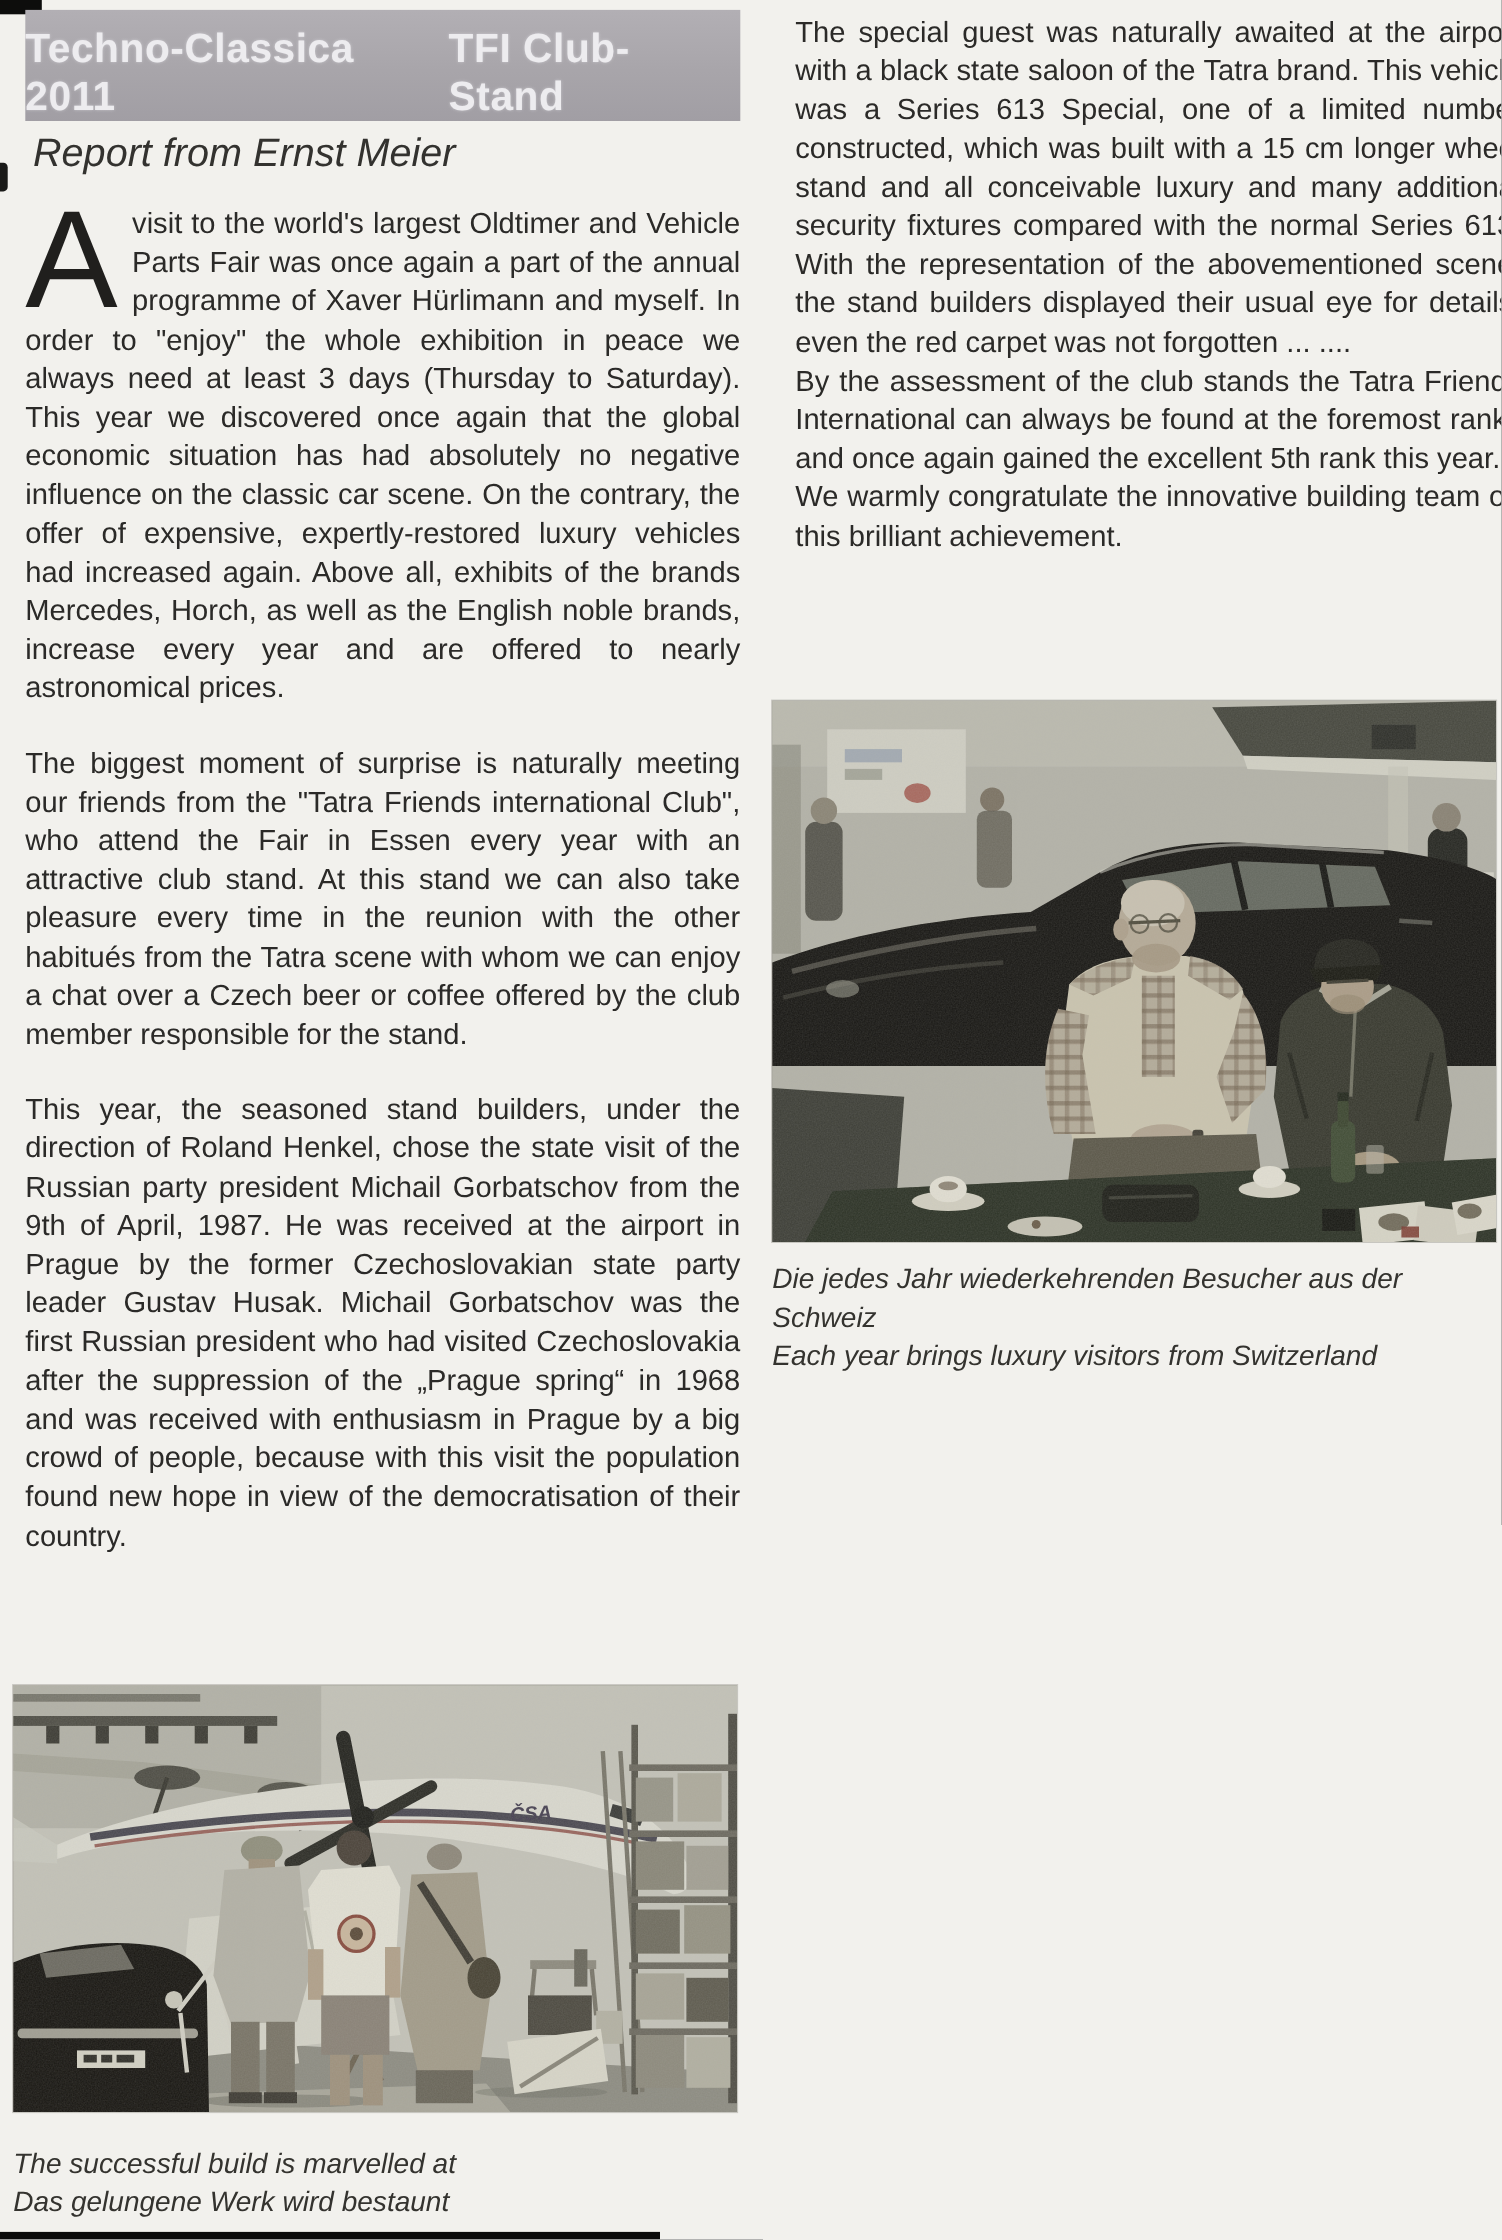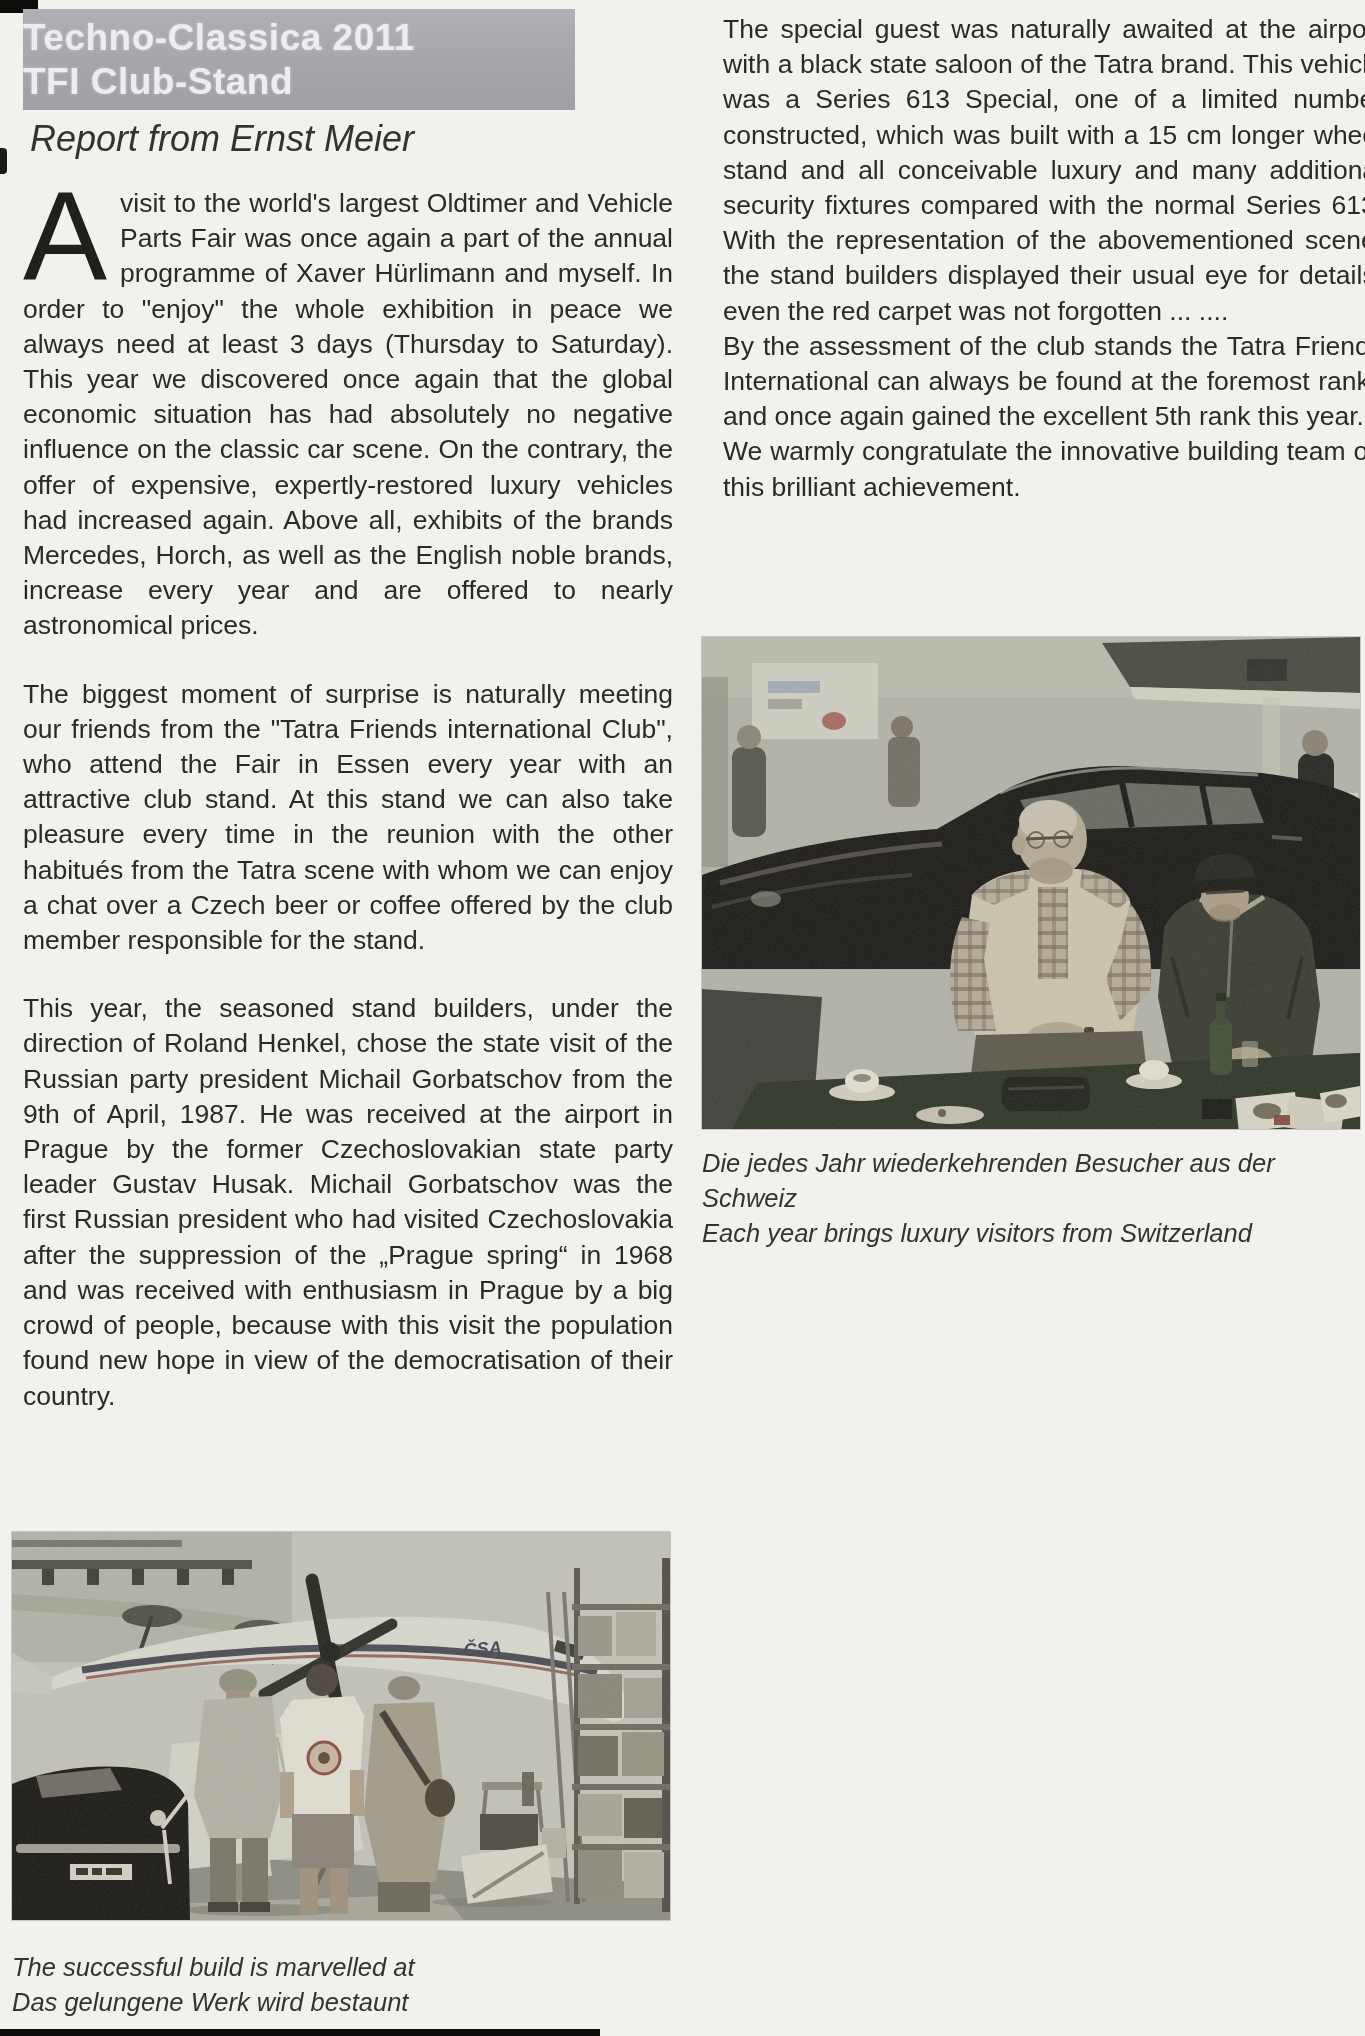--- a/index.html
+++ b/index.html
@@ -11,23 +11,23 @@
     background:var(--page-bg);
     font-family:"Liberation Sans","DejaVu Sans",sans-serif;
     color:var(--body-text); overflow:hidden;
   }
   
   .scan-mark-top{position:absolute;left:0;top:0;width:38px;height:13px;background:#0d0d0c;}
   .scan-smudge-left{position:absolute;left:0;top:148px;width:7px;height:26px;background:#1a1a18;border-radius:0 4px 4px 0;}
   .bottom-bar{position:absolute;left:0;top:2029px;width:600px;height:7px;background:#0b0b0a;}
   
   .title-bar{
-    position:absolute;left:23px;top:9px;width:552px;height:101px;
+    position:absolute;left:23px;top:9px;width:650px;height:101px;
     background:linear-gradient(180deg,#b2afb4 0%,var(--title-bar-bg) 55%,#a19ea4 100%);
-    display:flex;flex-direction:column;justify-content:center;align-items:flex-start;
+    display:flex;flex-direction:row;justify-content:center;align-items:flex-end;
   }
   .title-line{
     font-size:37px;font-weight:bold;line-height:44px;color:var(--title-text);
     letter-spacing:.5px;text-shadow:0 0 3px rgba(245,245,248,.45);
   }
   .byline{position:absolute;left:30px;top:118px;font-size:36px;font-style:italic;color:#33322f;}
   
   .col{position:absolute;font-size:26.5px;line-height:35.2px;text-align:justify;color:var(--body-text);}
   .col-left{left:23px;top:186px;width:650px;}
   .col-right{left:702px;top:12px;width:660px;margin-left:21px;}

